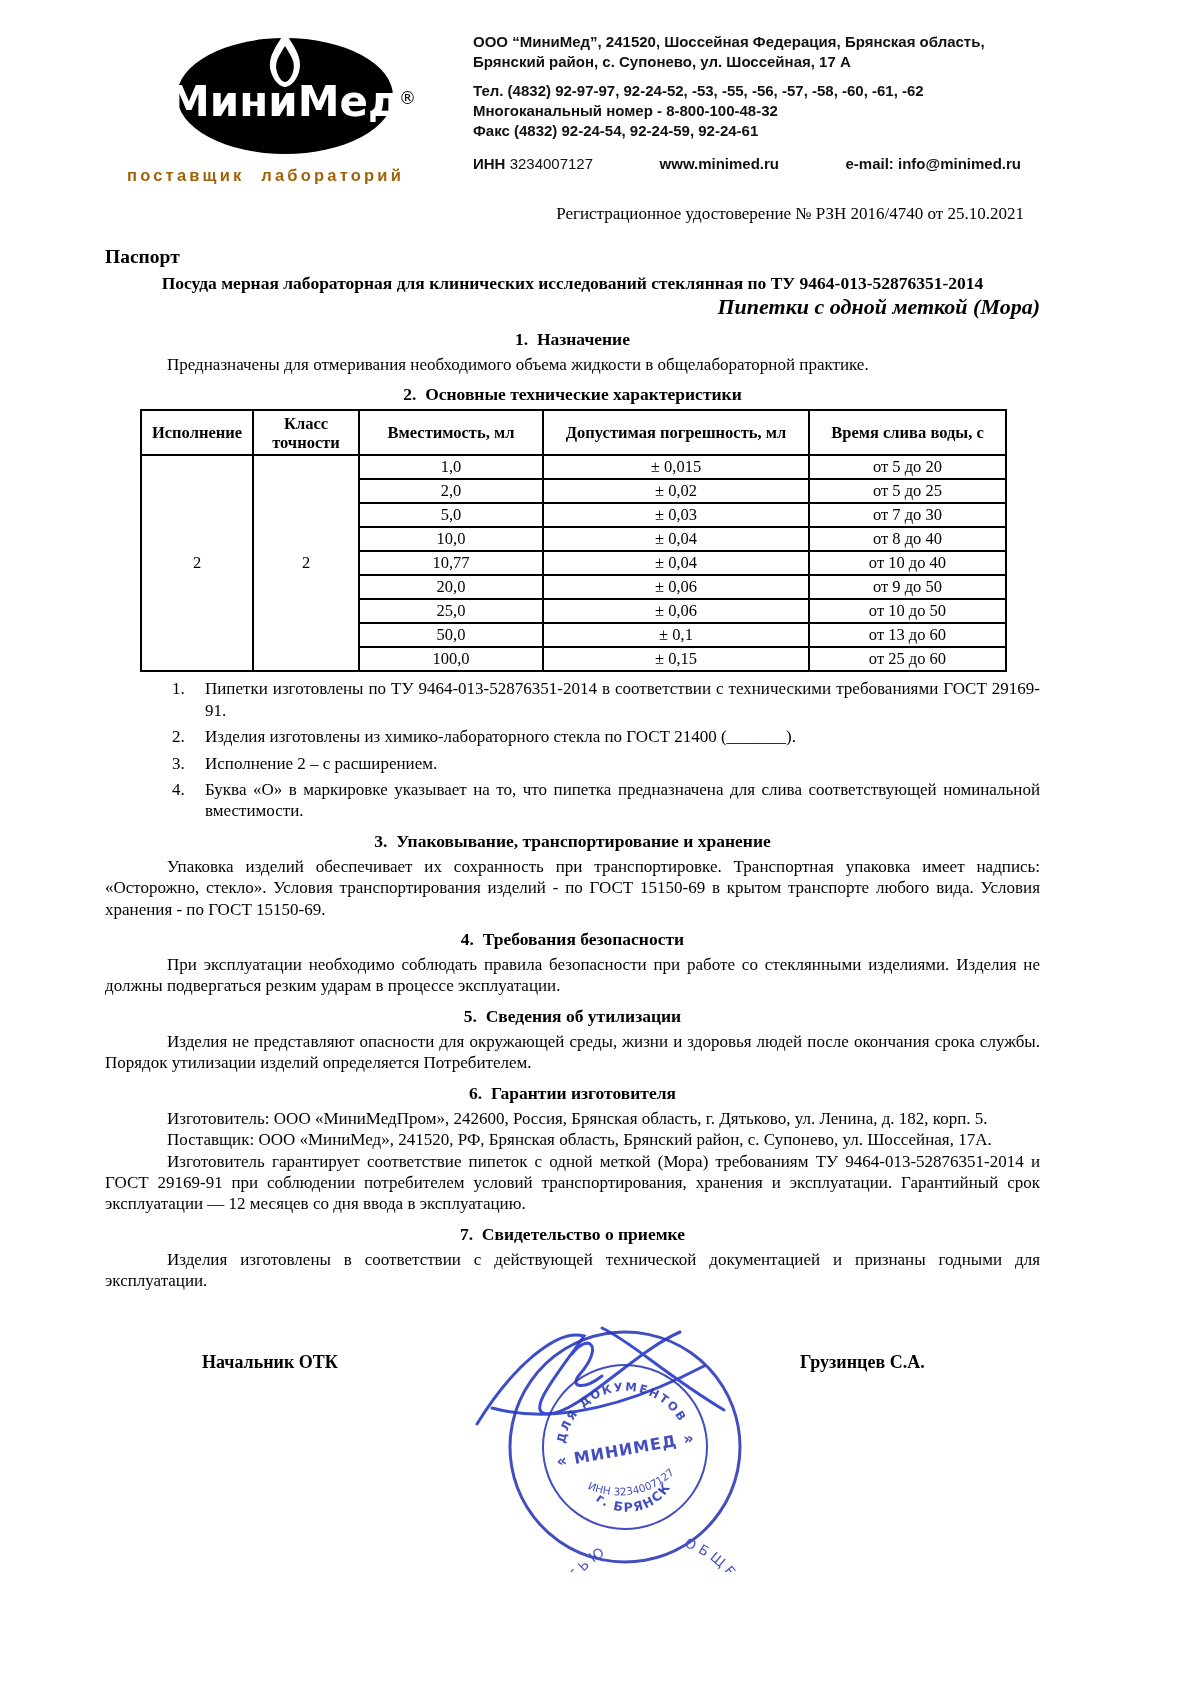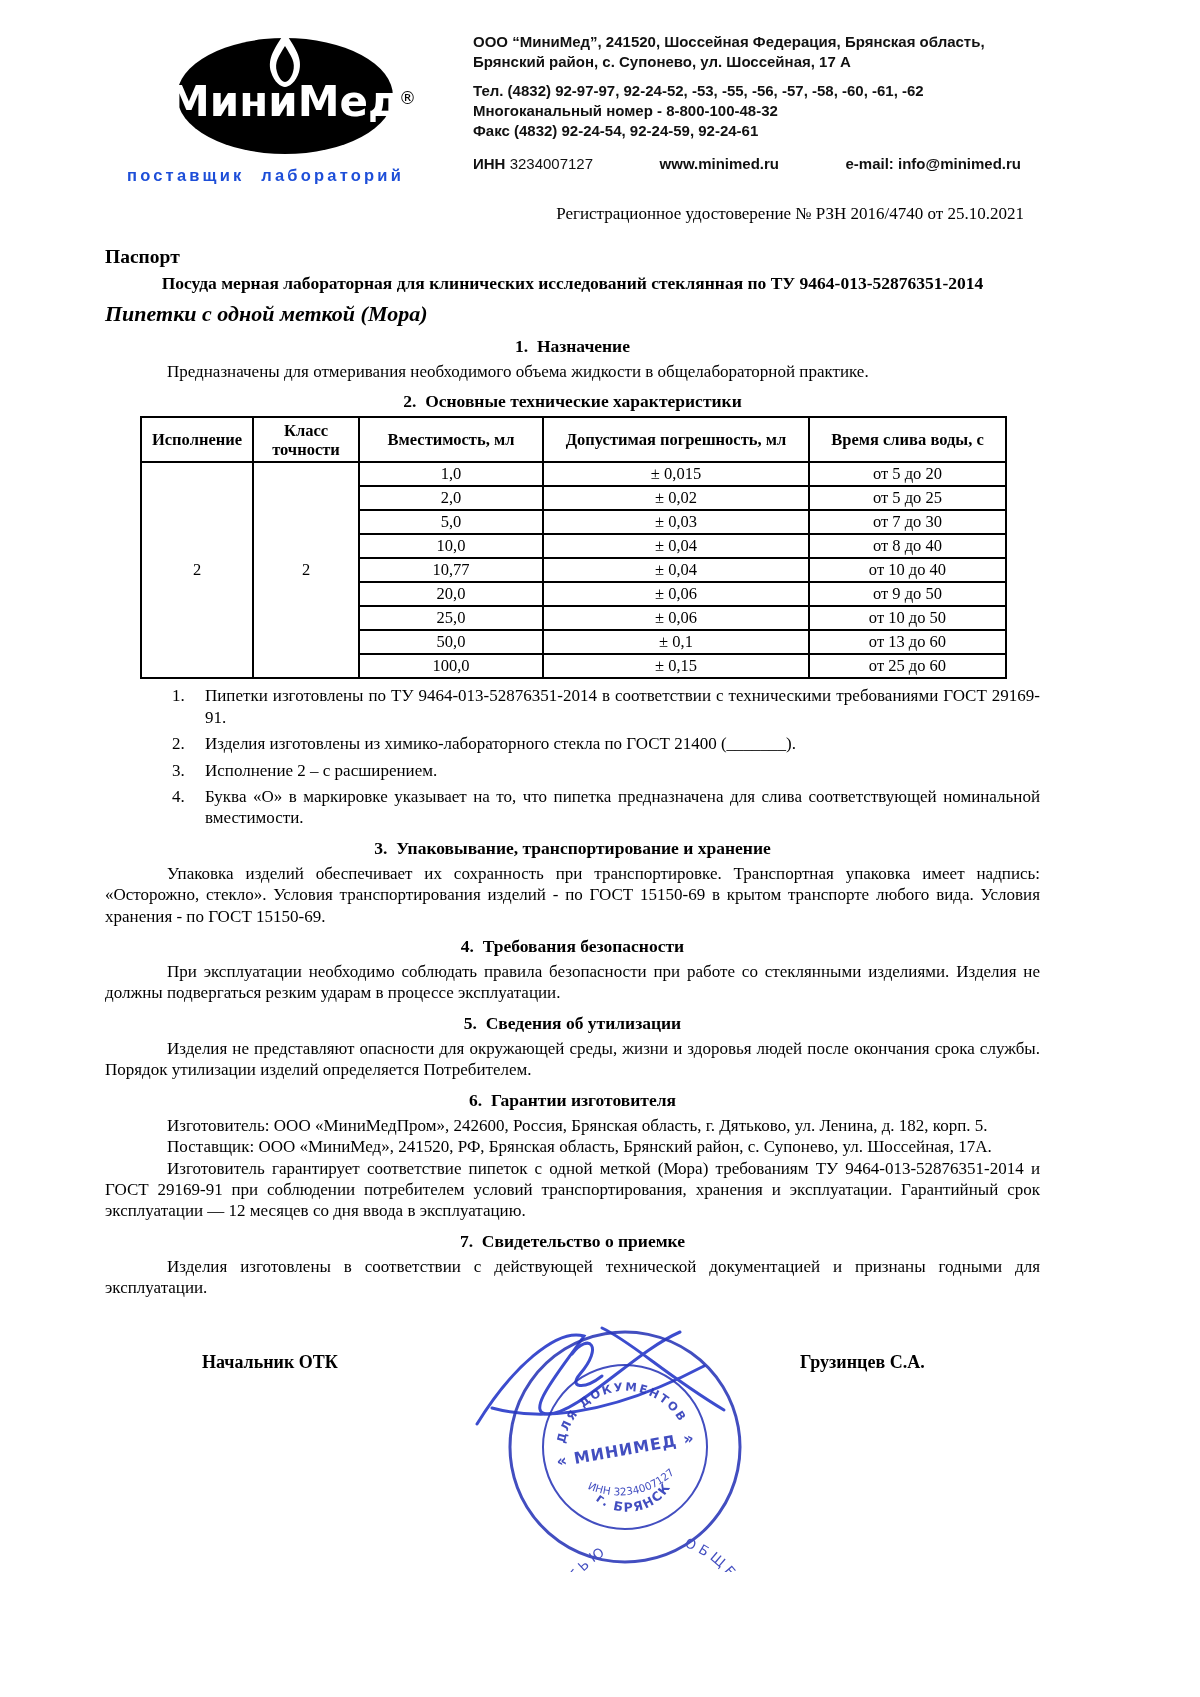--- a/index.html
+++ b/index.html
@@ -7,35 +7,35 @@
   .page {
     position:relative; width:1200px; height:1697px; background:#fff;
     font-family:"Liberation Serif", serif; color:#000;
     padding:28px 160px 0 105px; overflow:hidden;
   }
   
   .doc-header { position:relative; height:170px; }
   .logo-block { position:absolute; left:22px; top:2px; width:288px; }
   .logo-tagline {
     margin-top:2px; font-family:"Liberation Sans", sans-serif; font-weight:bold;
-    font-size:16.5px; letter-spacing:3.2px; word-spacing:9px; white-space:nowrap; color:#1d4ed8;
+    font-size:16.5px; letter-spacing:3.2px; word-spacing:9px; white-space:nowrap; color:#a16207;
   }
   .contact-block {
     position:absolute; left:368px; top:4px; width:548px;
     font-family:"Liberation Sans", sans-serif; font-weight:bold;
     font-size:15px; line-height:20px; color:#111;
   }
   .contact-gap { height:9px; }
   .inn-row { display:flex; justify-content:space-between; margin-top:13px; }
   .inn-value { font-weight:normal; }
   
   .registration { margin-top:6px; text-align:right; padding-right:16px; font-size:17px; }
   .doc-title    { text-align:left; font-size:19.5px; font-weight:bold; margin-top:22px; }
   .doc-subtitle { text-align:center; font-size:17.5px; font-weight:bold; margin-top:5px; }
-  .product-title{ text-align:left; font-size:22px; font-weight:bold; font-style:italic; margin-top:7px; }
+  .product-title{ text-align:right; font-size:22px; font-weight:bold; font-style:italic; }
   
   .sec { text-align:center; font-size:17.5px; font-weight:bold; margin-top:9px; margin-bottom:4px; white-space:pre-wrap; }
   .para { font-size:17px; line-height:21.4px; text-align:justify; text-indent:62px; }
   
   .spec-table { border-collapse:collapse; margin:4px 0 6px 35px; table-layout:fixed; }
   .spec-table th, .spec-table td {
     border:2px solid #000; text-align:center; vertical-align:middle; padding:1px 4px;
   }
   .spec-table th { font-size:16.5px; font-weight:bold; height:45px; line-height:19px; }
   .spec-table td { font-size:16.5px; height:21px; }

